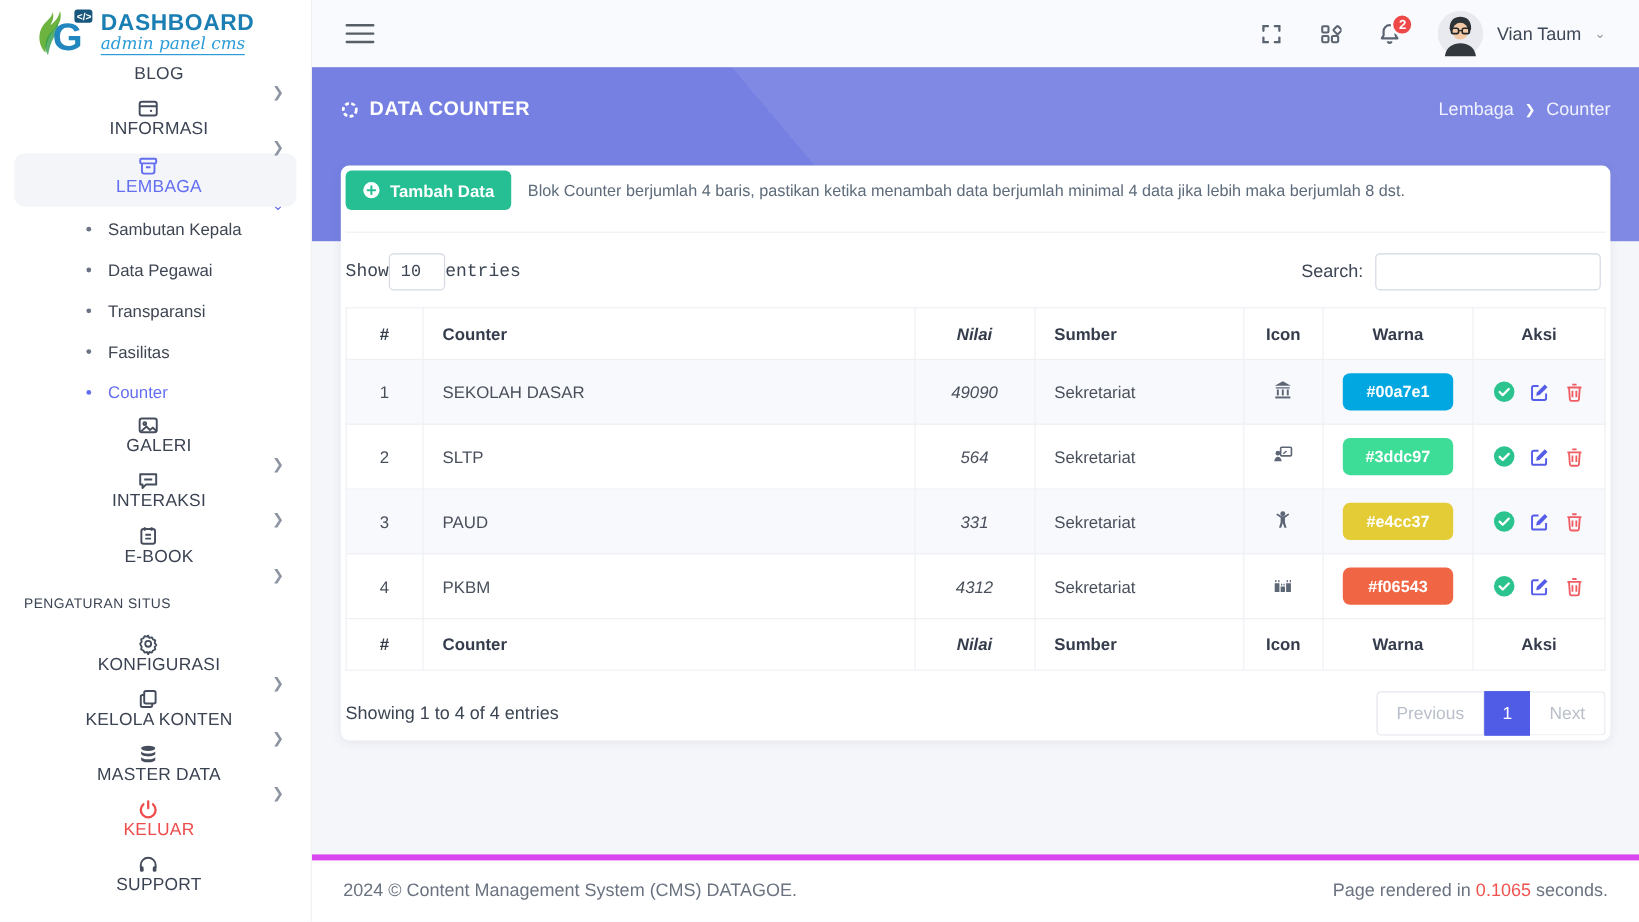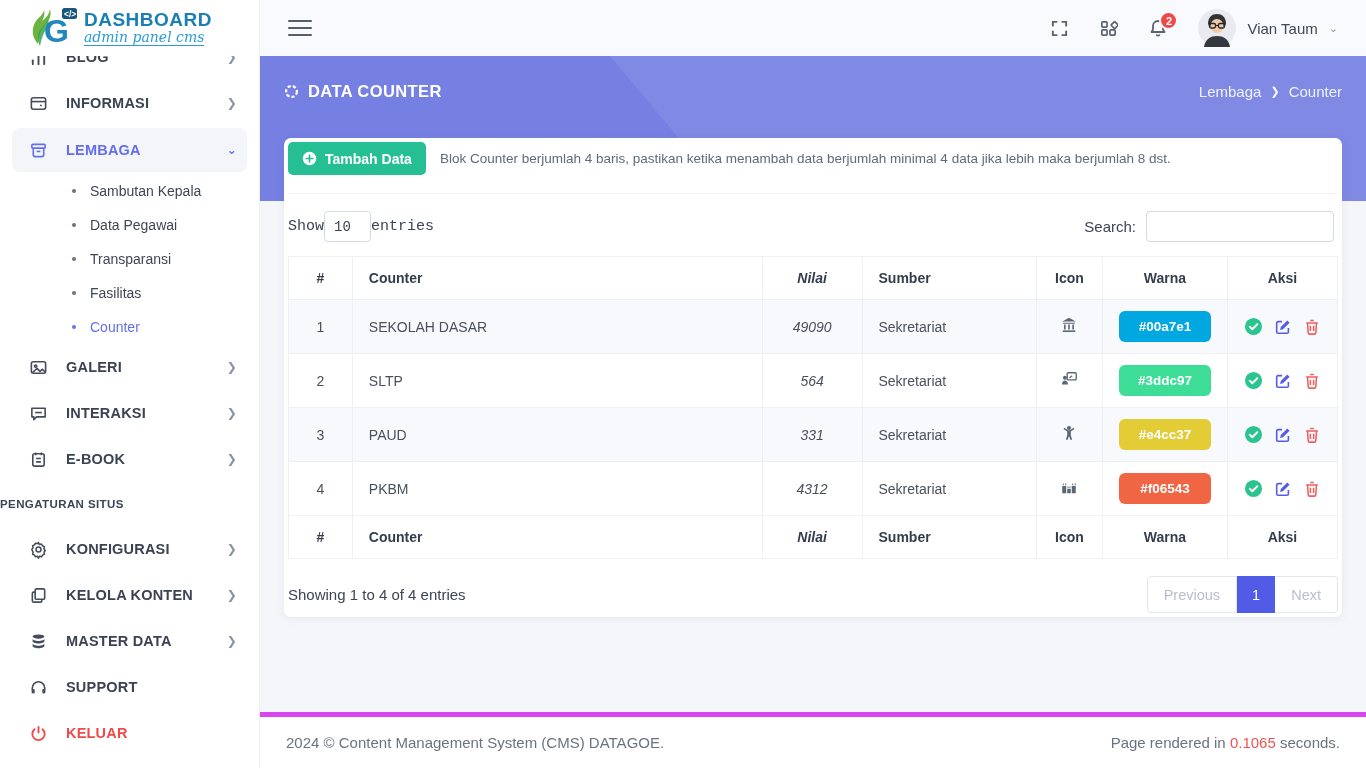--- a/index.html
+++ b/index.html
@@ -6,34 +6,34 @@
   html,body { width:1366px; height:768px; overflow:hidden; font-family:"Liberation Sans","DejaVu Sans",sans-serif; background:#f5f6fa; color:#3f4653; }
 
   
   .sidebar { position:fixed; left:0; top:0; width:260px; height:768px; background:#fff; border-right:1px solid #eef0f4; z-index:20; }
   .logo-bar { position:absolute; top:0; left:0; width:100%; height:56px; background:#fff; z-index:5; display:flex; align-items:center; padding-left:26px; }
   .logo-mark { position:relative; width:52px; height:44px; flex:none; }
   .logo-text { margin-left:6px; line-height:1; }
   .logo-title { font-size:19px; font-weight:bold; color:#1b7fb4; letter-spacing:.5px; }
   .logo-sub { font-family:"DejaVu Serif","Liberation Serif",serif; font-style:italic; font-size:14px; color:#2b9cd8; border-bottom:1px solid #2b9cd8; display:inline-block; margin-top:1px; padding-bottom:1px; }
   .menu { position:absolute; top:34px; left:0; width:100%; }
-  .mi { display:flex; align-items:center; height:46px; padding:0 22px 0 28px; color:#3b4352; font-size:14.5px; font-weight:700; letter-spacing:.2px; cursor:pointer; }
+  .mi { display:flex; align-items:center; height:46px; padding:0 22px 0 28px; color:#3b4352; font-size:14.5px; font-weight:400; letter-spacing:.2px; cursor:pointer;flex-direction:column; }
   .mi .ic { width:20px; height:20px; margin-right:18px; flex:none; color:#454d5c; display:flex; align-items:center; justify-content:center; }
   .mi .chev { margin-left:auto; color:#8d95a3; font-size:12px; }
   .mi.active { background:#f3f5f9; border-radius:8px; margin:2px 12px; padding:0 10px 0 16px; height:44px; color:#636ef1; }
   .mi.active .ic { color:#636ef1; }
   .mi.active .chev { color:#636ef1; }
   .mi.logout { color:#ee4b4b; }
   .mi.logout .ic { color:#ee4b4b; }
   .submenu { }
   .smi { display:flex; align-items:center; height:34px; padding-left:72px; font-size:14px; color:#3f4653; cursor:pointer; }
   .smi .dot { width:4px; height:4px; border-radius:50%; background:#6a7383; margin-right:14px; }
   .smi.active { color:#636ef1; }
   .smi.active .dot { background:#636ef1; }
-  .section-label { height:44px; display:flex; align-items:center; font-size:11.5px; font-weight:bold; letter-spacing:.4px; color:#3c4553; }
+  .section-label { height:44px; display:flex; align-items:center; padding-left:20px; font-size:11.5px; font-weight:normal; letter-spacing:.4px; color:#3c4553; }
 
   
   .main { position:fixed; left:260px; top:0; width:1106px; height:768px; display:flex; flex-direction:column; background:#f5f6fa; }
   .topbar { height:56px; background:#f9fafd; display:flex; align-items:center; padding:0 28px; flex:none; }
   .hamburger { width:24px; cursor:pointer; }
   .hamburger span { display:block; height:2.5px; background:#565e68; border-radius:2px; margin:4.5px 0; }
   .visit-btn { margin-left:26px; display:flex; align-items:center; gap:9px; height:36px; padding:0 18px; border:1px solid #ccd2fa; background:#eef0fe; color:#5a67f2; font-size:14.5px; border-radius:50px; cursor:pointer; }
   .top-right { margin-left:auto; display:flex; align-items:center; gap:30px; }
   .tb-ic { color:#5a6370; cursor:pointer; position:relative; display:flex; }
   .badge { position:absolute; top:-7px; right:-10px; background:#ee4848; color:#fff; width:19px; height:19px; border-radius:50%; font-size:11px; font-weight:bold; display:flex; align-items:center; justify-content:center; border:2px solid #f9fafd; }
@@ -210,38 +210,38 @@
       <span class="ic">
         <svg width="19" height="19" viewBox="0 0 20 20" fill="currentColor">
             <ellipse cx="10" cy="4.8" rx="6.2" ry="2.3"></ellipse>
             <path d="M3.8 7.2c0 1.3 2.8 2.3 6.2 2.3s6.2-1 6.2-2.3v2.5c0 1.3-2.8 2.3-6.2 2.3s-6.2-1-6.2-2.3z"></path>
             <path d="M3.8 12.2c0 1.3 2.8 2.3 6.2 2.3s6.2-1 6.2-2.3v2.6c0 1.3-2.8 2.3-6.2 2.3s-6.2-1-6.2-2.3z"></path>
           </svg>
       </span>
       <span>MASTER DATA</span>
       <span class="chev">❯</span>
     </div>
+    <div class="mi logout">
+      <span class="ic">
+        <svg width="19" height="19" viewBox="0 0 20 20" fill="none" stroke="currentColor" stroke-width="2" stroke-linecap="round">
+            <path d="M10 3v6"></path>
+            <path d="M5.8 5.5a6.5 6.5 0 1 0 8.4 0"></path>
+          </svg>
+      </span>
+      <span>KELUAR</span>
+    </div>
     <div class="mi">
       <span class="ic">
         <svg width="19" height="19" viewBox="0 0 20 20" fill="none" stroke="currentColor" stroke-width="1.7">
             <path d="M3.5 13v-2.5a6.5 6.5 0 0 1 13 0V13"></path>
             <rect x="2.8" y="11.5" width="3.2" height="4.8" rx="1.4" fill="currentColor" stroke="none"></rect>
             <rect x="14" y="11.5" width="3.2" height="4.8" rx="1.4" fill="currentColor" stroke="none"></rect>
           </svg>
       </span>
       <span>SUPPORT</span>
-    </div>
-    <div class="mi logout">
-      <span class="ic">
-        <svg width="19" height="19" viewBox="0 0 20 20" fill="none" stroke="currentColor" stroke-width="2" stroke-linecap="round">
-            <path d="M10 3v6"></path>
-            <path d="M5.8 5.5a6.5 6.5 0 1 0 8.4 0"></path>
-          </svg>
-      </span>
-      <span>KELUAR</span>
     </div>
   </div>
 
   <div class="logo-bar">
     <div class="logo-mark">
       <svg width="52" height="44" viewBox="0 0 52 44">
         <path d="M12 38c-6-6-7-16-2-23 3-4 7-6 8-11 1 5 0 7-2 11 5-4 7-7 8-12 2 7-1 12-5 16-4 5-7 11-7 19z" fill="#6cb33f"></path>
         <path d="M14 40c-3-5-3-12 1-17 3-4 6-6 7-10 2 6-2 10-4 14-2 4-3 8-4 13z" fill="#2f9e49" opacity=".8"></path>
         <text x="18" y="36" font-family="Liberation Sans,sans-serif" font-size="32" font-weight="bold" fill="#2187be">G</text>
         <rect x="36" y="2" width="15" height="11" rx="2.5" fill="#17577d"></rect>

